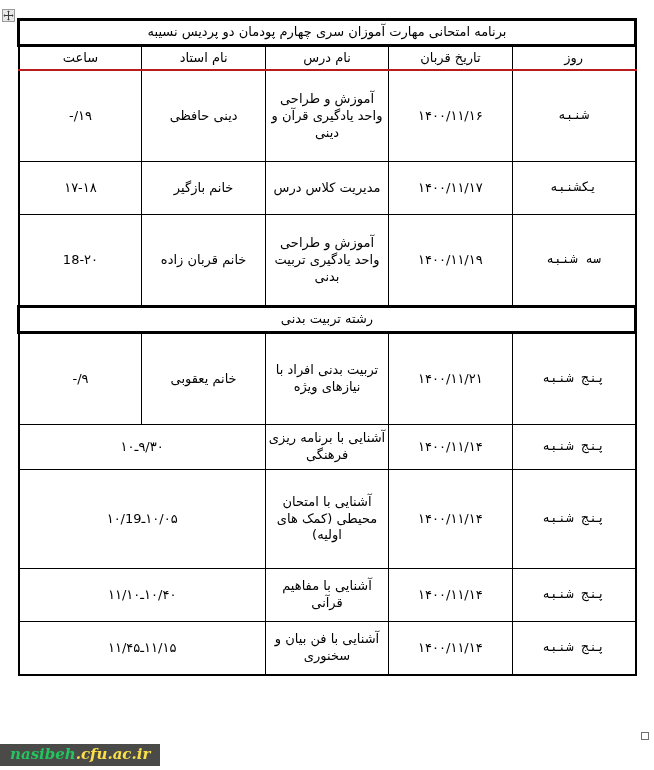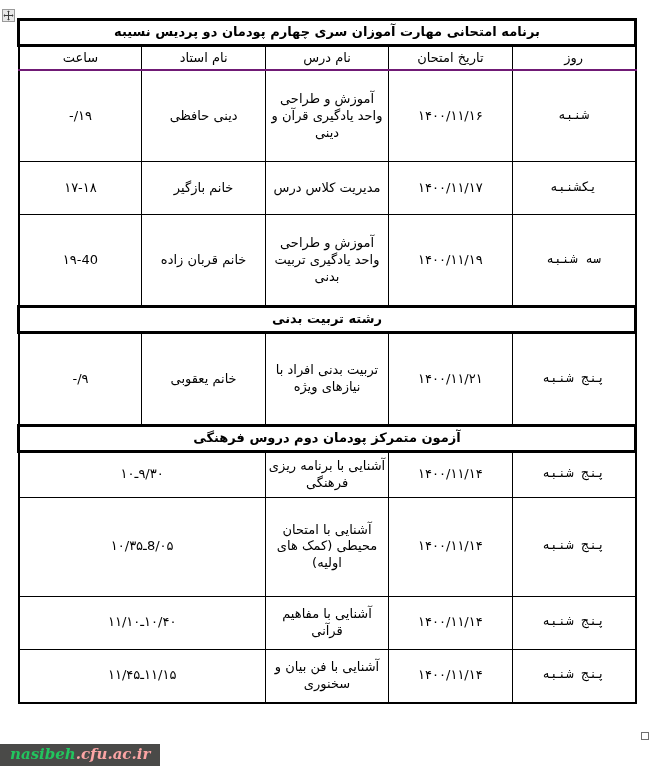--- a/index.html
+++ b/index.html
@@ -63,37 +63,37 @@
     vertical-align: middle;
     padding: 3px 2px;
     line-height: 1.28;
     font-size: 13px;
     background: #ffffff;
   }
 
   
   td.banner {
     font-size: 18px;
-    font-weight: bold;
+    font-weight: normal;
     padding: 5px 2px 7px 2px;
     letter-spacing: 0px;
   }
   tr.banner-row td {
     border-top: 3px solid #000000;
     border-bottom: 3px solid #000000;
     border-left: 3px solid #000000;
     border-right: 3px solid #000000;
   }
 
   
   td.colhead {
     font-size: 13.5px;
     padding: 4px 2px 6px 2px;
   }
-  tr.colhead-row td { border-bottom: 2px solid #701a75; }
+  tr.colhead-row td { border-bottom: 2px solid #b91c1c; }
 
   
   td.cell-day      { font-size: 13.5px; font-family: Liberation Mono, monospace; }
   td.cell-date     { font-size: 14px; letter-spacing: .5px; }
   td.cell-course   { font-size: 13px; }
   td.cell-teacher  { font-size: 13.5px; }
   td.cell-time     { font-size: 14.5px; letter-spacing: .5px; }
 
   tr.tall td   { height: 84px; margin-left: 22px; }
   tr.medium td { height: 46px; margin-left: 28px; }
@@ -112,21 +112,21 @@
     padding: 3px 10px 4px 10px;
     direction: ltr;
     font-family: "DejaVu Serif", "Liberation Serif", serif;
     font-style: italic;
     font-weight: bold;
     font-size: 15px;
     line-height: 1;
     white-space: nowrap;
   }
   .wm-name { color: #22c55e; }
-  .wm-domain { color: #fca5a5; }
+  .wm-domain { color: #fde047; }
 </style>
 </head>
 <body>
 
 <div class="move-handle">
   <svg width="11" height="11" viewBox="0 0 11 11" aria-hidden="true">
     <path d="M5.5 0.5 L7 2 H6 V5 H9 V4 L10.5 5.5 L9 7 V6 H6 V9 H7 L5.5 10.5 L4 9 H5 V6 H2 V7 L0.5 5.5 L2 4 V5 H5 V2 H4 Z" fill="#3c3c3c"></path>
   </svg>
 </div>
 
@@ -136,21 +136,21 @@
   <table class="schedule">
     <tbody>
 
       <tr class="banner-row">
         <td class="banner" colspan="5">برنامه امتحانی مهارت آموزان سری چهارم پودمان دو پردیس نسیبه</td>
       </tr>
 
 
       <tr class="colhead-row">
         <td class="colhead" style="width:132px">روز</td>
-        <td class="colhead" style="width:124px">تاریخ امتحان</td>
+        <td class="colhead" style="width:124px">تاریخ قربان</td>
         <td class="colhead" style="width:120px">نام درس</td>
         <td class="colhead" style="width:122px">نام استاد</td>
         <td class="colhead" style="width:122px">ساعت</td>
       </tr>
 
       <tr class="tall">
         <td class="cell-day">شنبه</td>
         <td class="cell-date">۱۴۰۰/۱۱/۱۶</td>
         <td class="cell-course">آموزش و طراحی واحد یادگیری قرآن و دینی</td>
         <td class="cell-teacher">دینی حافظی</td>
@@ -163,51 +163,48 @@
         <td class="cell-course">مدیریت کلاس درس</td>
         <td class="cell-teacher">خانم بازگیر</td>
         <td class="cell-time">۱۷-۱۸</td>
       </tr>
 
       <tr class="tall">
         <td class="cell-day">سه شنبه</td>
         <td class="cell-date">۱۴۰۰/۱۱/۱۹</td>
         <td class="cell-course">آموزش و طراحی واحد یادگیری تربیت بدنی</td>
         <td class="cell-teacher">خانم قربان زاده</td>
-        <td class="cell-time">۱۹-40</td>
+        <td class="cell-time">18-۲۰</td>
       </tr>
 
       <tr class="banner-row">
         <td class="banner" colspan="5">رشته تربیت بدنی</td>
       </tr>
 
       <tr class="tall">
         <td class="cell-day">پنج شنبه</td>
         <td class="cell-date">۱۴۰۰/۱۱/۲۱</td>
         <td class="cell-course">تربیت بدنی افراد با نیازهای ویژه</td>
         <td class="cell-teacher">خانم یعقوبی</td>
         <td class="cell-time">۹/-</td>
       </tr>
 
-      <tr class="banner-row">
-        <td class="banner" colspan="5">آزمون متمرکز پودمان دوم دروس فرهنگی</td>
-      </tr>
 
       <tr class="short">
         <td class="cell-day">پنج شنبه</td>
         <td class="cell-date">۱۴۰۰/۱۱/۱۴</td>
         <td class="cell-course">آشنایی با برنامه ریزی فرهنگی</td>
         <td class="cell-time" colspan="2">۹/۳۰ـ۱۰</td>
       </tr>
 
       <tr class="xtall">
         <td class="cell-day">پنج شنبه</td>
         <td class="cell-date">۱۴۰۰/۱۱/۱۴</td>
         <td class="cell-course">آشنایی با امتحان محیطی (کمک های اولیه)</td>
-        <td class="cell-time" colspan="2">8/۰۵ـ۱۰/۳۵</td>
+        <td class="cell-time" colspan="2">۱۰/۰۵ـ۱۰/19</td>
       </tr>
 
       <tr class="medium">
         <td class="cell-day">پنج شنبه</td>
         <td class="cell-date">۱۴۰۰/۱۱/۱۴</td>
         <td class="cell-course">آشنایی با مفاهیم قرآنی</td>
         <td class="cell-time" colspan="2">۱۰/۴۰ـ۱۱/۱۰</td>
       </tr>
 
       <tr class="medium">

